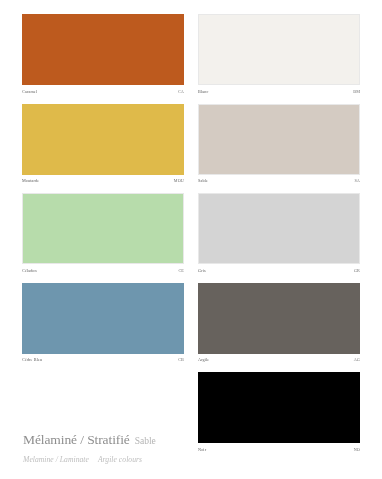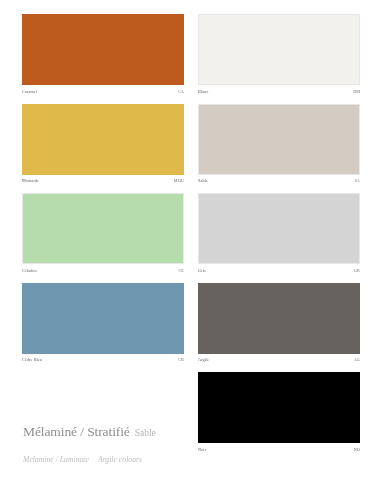--- a/index.html
+++ b/index.html
@@ -107,21 +107,21 @@
     font-weight: 400;
     color: #b4b4b4;
     letter-spacing: 0px;
     line-height: 15px;
   }
 
   .subtitle-line {
     display: flex;
     align-items: baseline;
     gap: 9px;
-    margin-top: 14px;
+    margin-top: 6px;
     white-space: nowrap;
   }
 
   .subtitle-main,
   .subtitle-alt {
     font-size: 7.6px;
     font-style: italic;
     font-weight: 400;
     color: #bdbdbd;
     letter-spacing: 0.05px;

